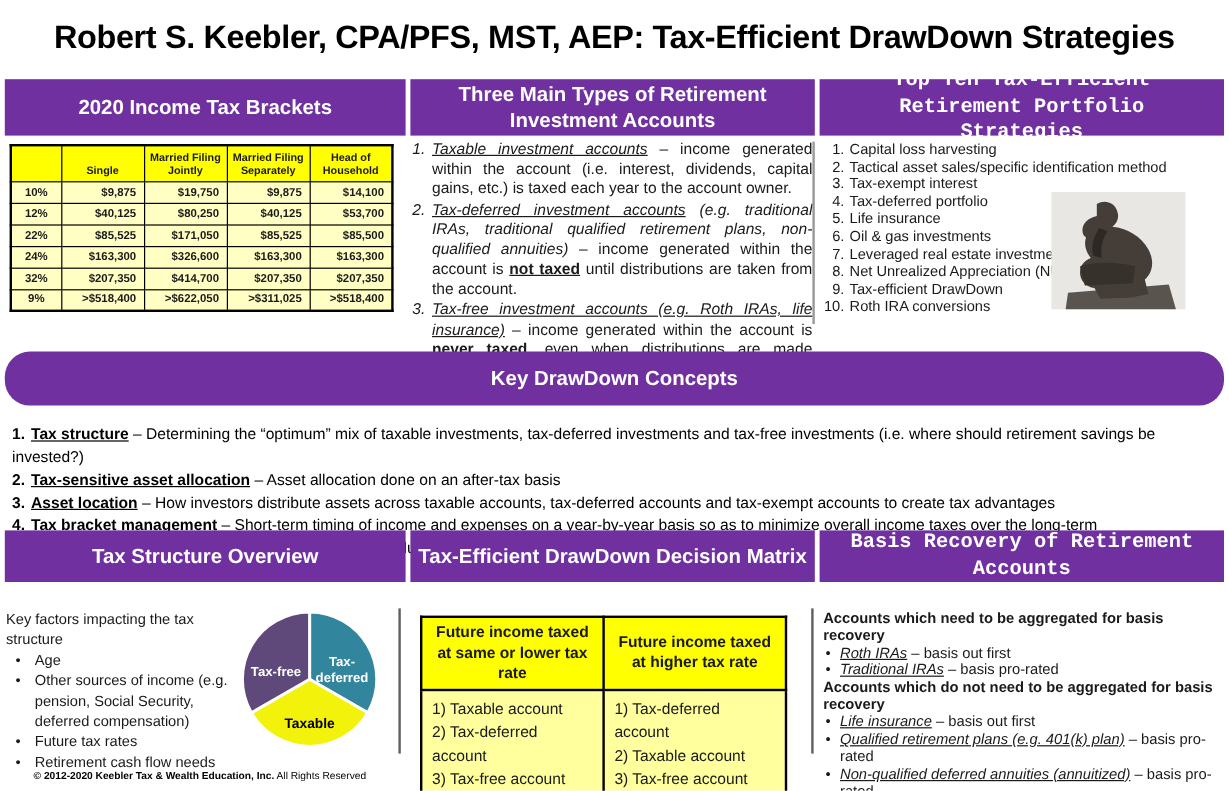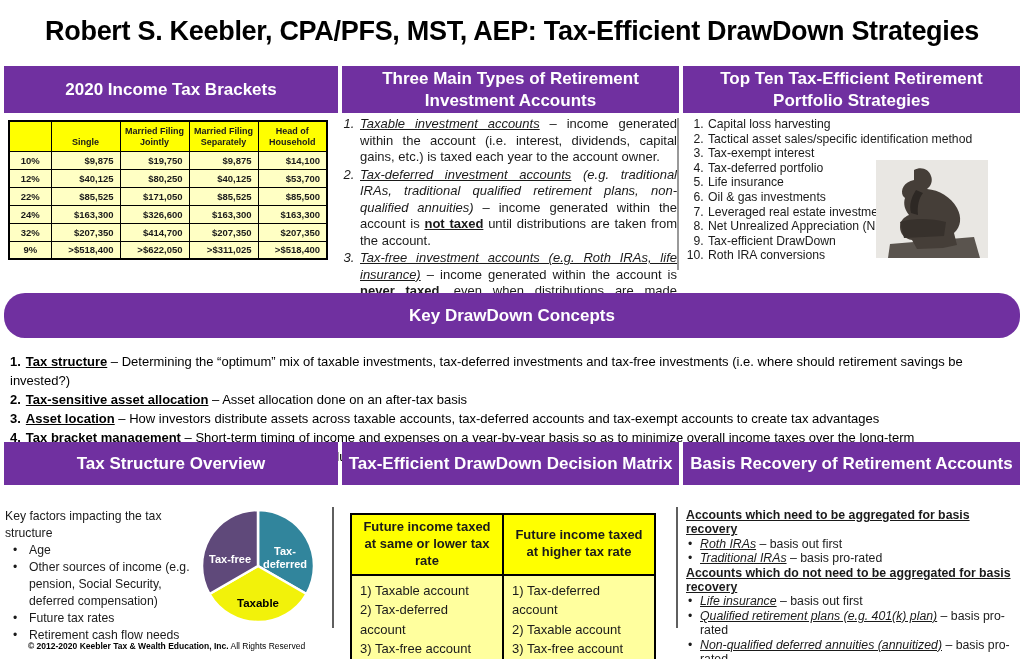--- a/index.html
+++ b/index.html
@@ -14,21 +14,21 @@
   }
   .purple-hdr {
     position:absolute; background:#7030A0; color:#ffffff;
     display:flex; align-items:center; justify-content:center; text-align:center;
     font-size:17px; font-weight:700; line-height:1.28;
   }
   .hdr-r1 { top:66px; height:47px; }
   .hdr-r2 { top:442px; height:43px; }
   .c1 { left:4px;   width:334px; }
   .c2 { left:342px; width:337px; }
-  .c3 { left:683px; width:337px; }
+  .c3 { left:683px; width:337px;font-family:Liberation Mono, monospace; }
   .hdr-inner { max-width:290px; }
   .banner { position:absolute; top:293px; left:4px; width:1016px; height:45px;border-radius:21px; }
 
   
   table.btable {
     position:absolute; left:8px; top:120px; border-collapse:collapse;
     border:2px solid #000; background:#FFFFC4;
   }
   table.btable th, table.btable td { border:1px solid #000; }
   table.btable th {
@@ -89,21 +89,21 @@
     background:#FFFF00; border:2px solid #000; font-size:13px; font-weight:700;
     width:152px; padding:4px 6px; line-height:1.3; text-align:center;
   }
   table.matrix td {
     background:#FFFF9E; border:2px solid #000; font-size:13px; vertical-align:top;
     padding:5px 6px 8px 8px; line-height:1.5;
   }
 
   
   .basis { position:absolute; left:686px; top:508px; width:336px; font-size:12.3px; line-height:14.4px; }
-  .basis .group-hdr { font-weight:700; text-decoration:underline; }
+  .basis .group-hdr { font-weight:700; }
   .basis ul { list-style:none; }
   .basis li { padding-left:14px; position:relative; }
   .basis li::before { content:"•"; position:absolute; left:2px; }
 
   .footer { position:absolute; left:28px; top:641px; font-size:8.5px; color:#000; }
   .footer .f-bold { font-weight:700; }
 </style>
 </head>
 <body>
 

